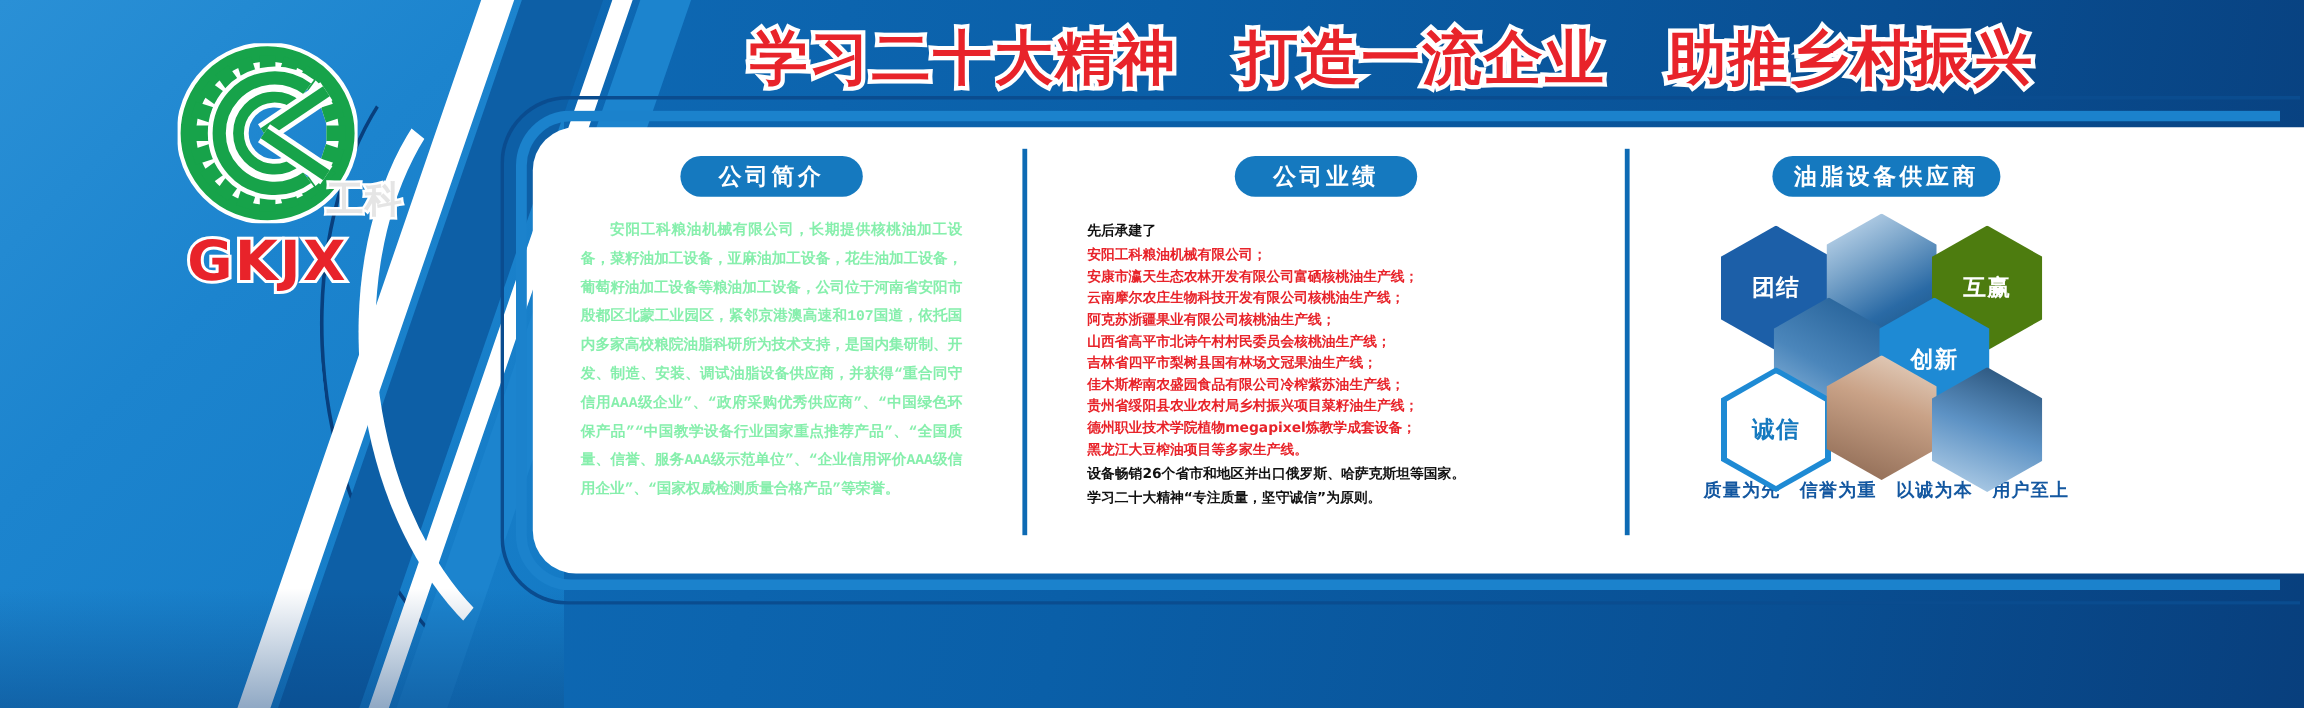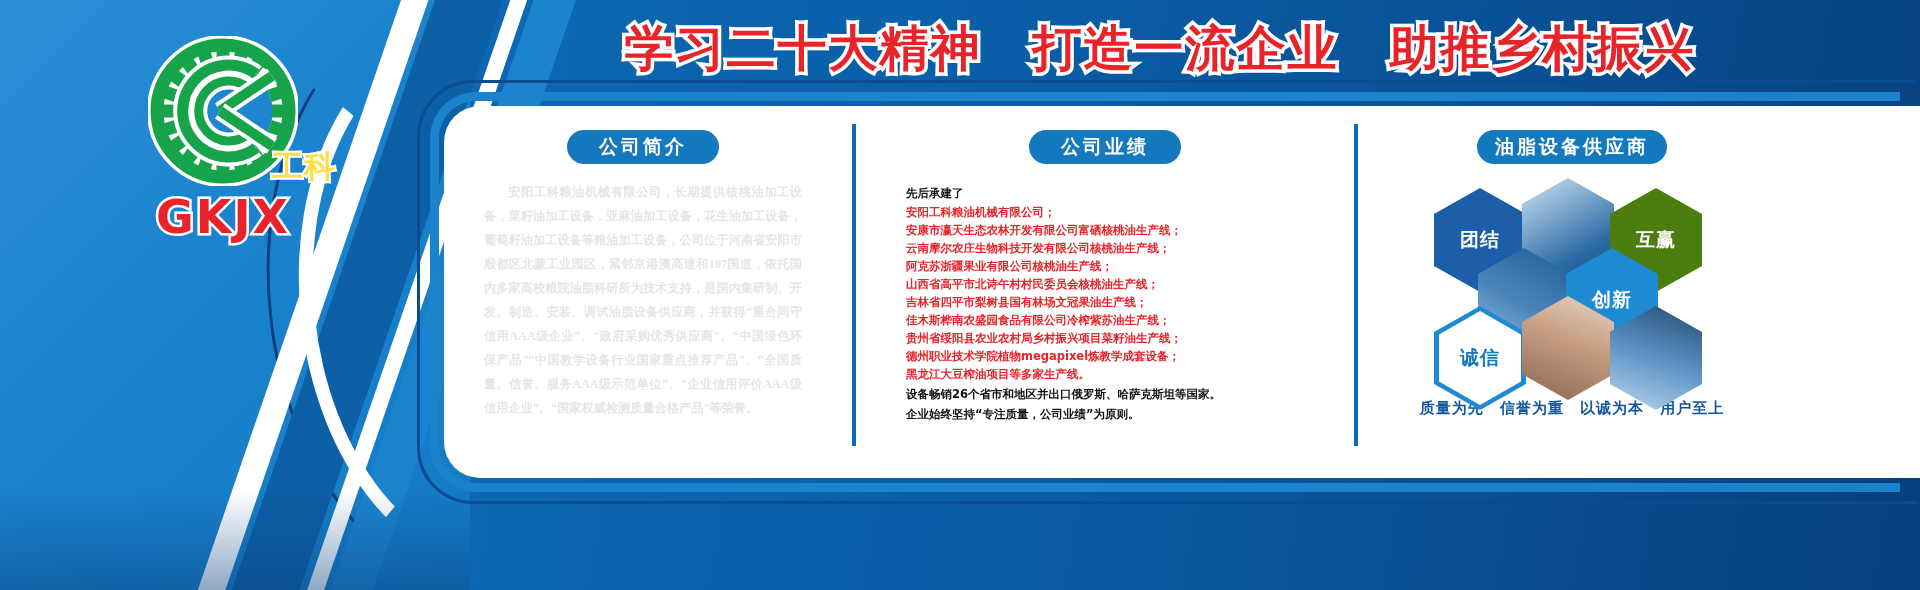--- a/index.html
+++ b/index.html
@@ -84,21 +84,21 @@
     position: absolute;
     left: 118px; top: 36px;
     width: 210px; height: 200px;
     text-align: center;
   }
   .gear { position: relative; width: 150px; height: 150px; margin: 0 auto; }
   .logo-text-cn {
     position: absolute;
     right: -8px; bottom: 48px;
     font-size: 31px; font-weight: bold;
-    color: #fde047;
+    color: #e5e5e5;
     letter-spacing: 1px;
     -webkit-text-stroke: 4px #ffffff;
     paint-order: stroke fill;
     font-family: "DejaVu Sans", sans-serif;
   }
   .logo-text-en {
     position: absolute;
     left: 0; right: 0; bottom: -8px;
     font-size: 46px; font-weight: bold;
     color: #e8232a;
@@ -159,24 +159,24 @@
     letter-spacing: 3px;
     display: flex; align-items: center; justify-content: center;
     font-family: "DejaVu Sans", sans-serif;
   }
   .pill.wide { width: 190px; }
 
   .body-text {
     margin-top: 16px;
     font-size: 12.2px;
     line-height: 24px;
-    color: #e5e5e5;
+    color: #86efac;
     text-align: justify;
     text-indent: 2em;
-    font-family: Liberation Serif, serif;
+    font-family: Liberation Mono, monospace;
     font-weight: bold;
   }
 
   .ach-intro {
     margin-top: 20px;
     font-size: 11.5px;
     line-height: 18px;
     color: #111111;
     font-weight: bold;
     font-family: Liberation Serif, serif;
@@ -378,21 +378,21 @@
         <div class="ach-item">云南摩尔农庄生物科技开发有限公司核桃油生产线；</div>
         <div class="ach-item">阿克苏浙疆果业有限公司核桃油生产线；</div>
         <div class="ach-item">山西省高平市北诗午村村民委员会核桃油生产线；</div>
         <div class="ach-item">吉林省四平市梨树县国有林场文冠果油生产线；</div>
         <div class="ach-item">佳木斯桦南农盛园食品有限公司冷榨紫苏油生产线；</div>
         <div class="ach-item">贵州省绥阳县农业农村局乡村振兴项目菜籽油生产线；</div>
         <div class="ach-item">德州职业技术学院植物megapixel炼教学成套设备；</div>
         <div class="ach-item">黑龙江大豆榨油项目等多家生产线。</div>
       </div>
       <div class="ach-foot">设备畅销26个省市和地区并出口俄罗斯、哈萨克斯坦等国家。</div>
-      <div class="ach-foot">企业始终坚持“专注质量，公司业绩”为原则。</div>
+      <div class="ach-foot">学习二十大精神“专注质量，坚守诚信”为原则。</div>
     </div>
 
     <div class="divider"></div>
 
     <div class="panel panel-3">
       <div class="pill wide">油脂设备供应商</div>
 
       <div class="hex-area">
 
         <div class="hex hex-solid-dark" style="left:26px; top:10px;">团结</div>

